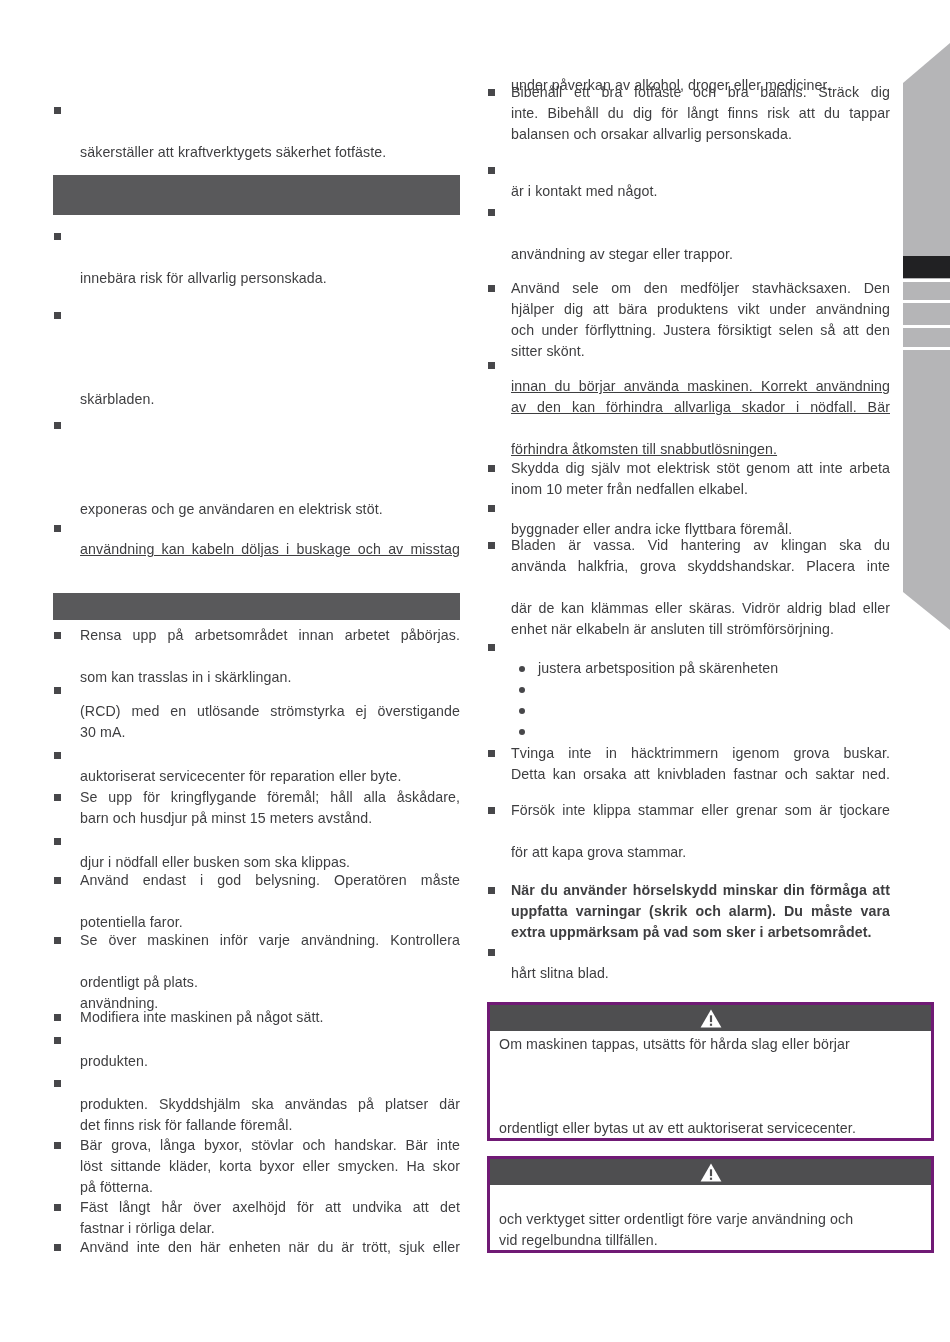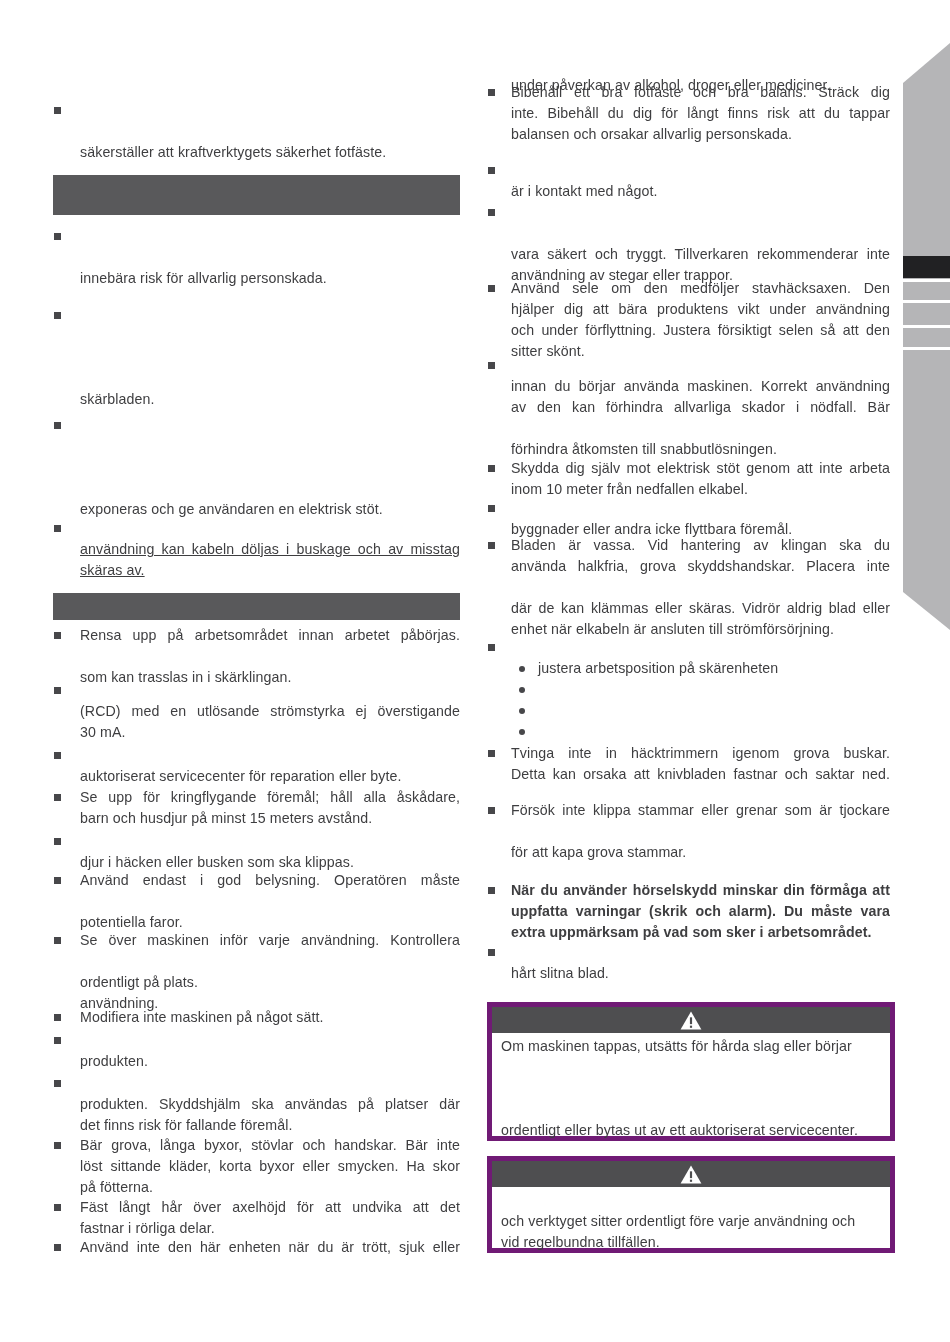--- a/index.html
+++ b/index.html
@@ -10,21 +10,21 @@
   #col-right{left:487px;width:403px;}
   .block{position:absolute;left:0;right:0;}
   .hbar{background:#59595b;}
   .itemtxt{margin-left:27px;}
   .r .itemtxt{margin-left:24px;}
   .sq{position:absolute;left:1px;top:7px;width:7px;height:7px;background:#47474a;}
   .line{height:21px;font-size:14.2px;line-height:21px;white-space:nowrap;letter-spacing:.1px;}
   .line.j{white-space:normal;text-align:justify;text-align-last:justify;}
   .sub{position:relative;height:21px;padding-left:27px;}
   .sub .dot{position:absolute;left:8px;top:8px;width:6px;height:6px;border-radius:50%;background:#47474a;}
-  .warnbox{position:absolute;left:487px;width:408px;border:5px solid #701a75;background:#ffffff;box-sizing:border-box;}
+  .warnbox{position:absolute;left:487px;width:447px;border:3px solid #701a75;background:#ffffff;box-sizing:border-box;}
   #warn1{top:1002px;height:139px;}
   #warn2{top:1156px;height:97px;}
   .warnhead{height:26px;background:#4e4e50;display:flex;align-items:center;justify-content:center;}
   .warnbody{padding:3px 9px 0 9px;}
   .strip{position:absolute;left:903px;top:43px;width:47px;height:587px;background:#b5b5b7;
          clip-path:polygon(0 40px,47px 0,47px 587px,0 549px);}
   .tabblack{position:absolute;left:903px;top:256px;width:47px;height:22px;background:#212123;}
   .tdiv{position:absolute;left:903px;width:47px;height:3px;background:#ffffff;}
 </style>
 </head>
@@ -67,21 +67,20 @@
           <div class="line" style="visibility: hidden;">&nbsp;</div>
           <div class="line" style="visibility: hidden;">&nbsp;</div>
           <div class="line">exponeras och ge användaren en elektrisk stöt.</div>
         </div>
       </div>
       <div class="block" style="top: 518px; text-decoration: underline;">
         <span class="sq"></span>
         <div class="itemtxt">
           <div class="line" style="visibility: hidden;">&nbsp;</div>
           <div class="line j">användning kan kabeln döljas i buskage och av misstag</div>
-          <div class="line">skäras av.</div>
         </div>
       </div>
       <div class="block hbar" style="top: 593px; height: 27px;"></div>
       <div class="block" style="top: 625px;">
         <span class="sq"></span>
         <div class="itemtxt">
           <div class="line j">Rensa upp på arbetsområdet innan arbetet påbörjas.</div>
           <div class="line" style="visibility: hidden;">&nbsp;</div>
           <div class="line">som kan trasslas in i skärklingan.</div>
         </div>
@@ -105,21 +104,21 @@
         <span class="sq"></span>
         <div class="itemtxt">
           <div class="line j">Se upp för kringflygande föremål; håll alla åskådare,</div>
           <div class="line">barn och husdjur på minst 15 meters avstånd.</div>
         </div>
       </div>
       <div class="block" style="top: 831px;">
         <span class="sq"></span>
         <div class="itemtxt">
           <div class="line" style="visibility: hidden;">&nbsp;</div>
-          <div class="line">djur i häcken eller busken som ska klippas.</div>
+          <div class="line">djur i nödfall eller busken som ska klippas.</div>
         </div>
       </div>
       <div class="block" style="top: 870px;">
         <span class="sq"></span>
         <div class="itemtxt">
           <div class="line j">Använd endast i god belysning. Operatören måste</div>
           <div class="line" style="visibility: hidden;">&nbsp;</div>
           <div class="line">potentiella faror.</div>
         </div>
       </div>
@@ -194,34 +193,33 @@
         <div class="itemtxt">
           <div class="line" style="visibility: hidden;">&nbsp;</div>
           <div class="line">är i kontakt med något.</div>
         </div>
       </div>
       <div class="block" style="top: 202px;">
         <span class="sq"></span>
         <div class="itemtxt">
           <div class="line" style="visibility: hidden;">&nbsp;</div>
           <div class="line" style="visibility: hidden;">&nbsp;</div>
-          <div class="line j">vara säkert och tryggt. Tillverkaren rekommenderar inte</div>
           <div class="line">användning av stegar eller trappor.</div>
         </div>
       </div>
       <div class="block" style="top: 278px;">
         <span class="sq"></span>
         <div class="itemtxt">
           <div class="line j">Använd sele om den medföljer stavhäcksaxen. Den</div>
           <div class="line j">hjälper dig att bära produktens vikt under användning</div>
           <div class="line j">och under förflyttning. Justera försiktigt selen så att den</div>
           <div class="line">sitter skönt.</div>
         </div>
       </div>
-      <div class="block" style="top: 355px;">
+      <div class="block" style="top: 355px; text-decoration: underline;">
         <span class="sq"></span>
         <div class="itemtxt">
           <div class="line" style="visibility: hidden;">&nbsp;</div>
           <div class="line j">innan du börjar använda maskinen. Korrekt användning</div>
           <div class="line j">av den kan förhindra allvarliga skador i nödfall. Bär</div>
           <div class="line" style="visibility: hidden;">&nbsp;</div>
           <div class="line">förhindra åtkomsten till snabbutlösningen.</div>
         </div>
       </div>
       <div class="block" style="top: 458px;">

